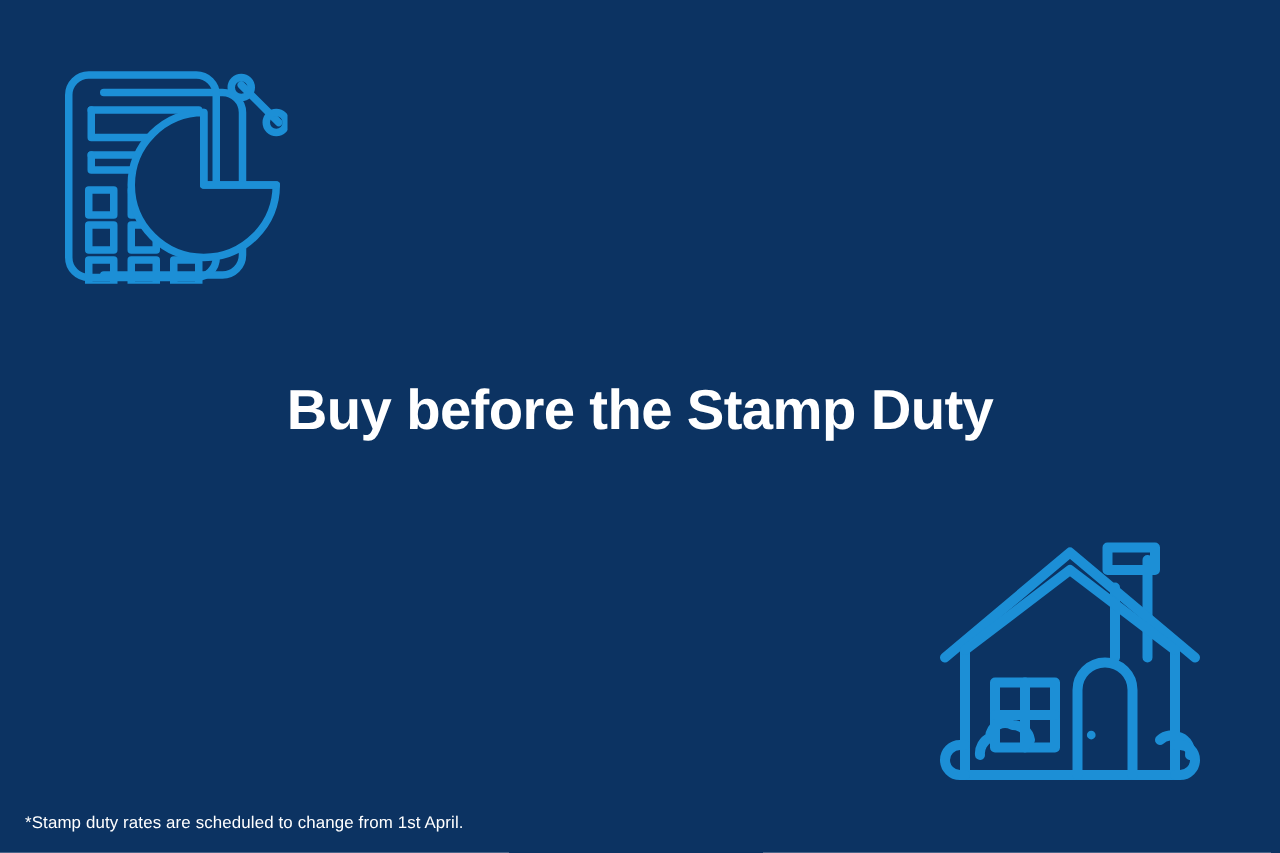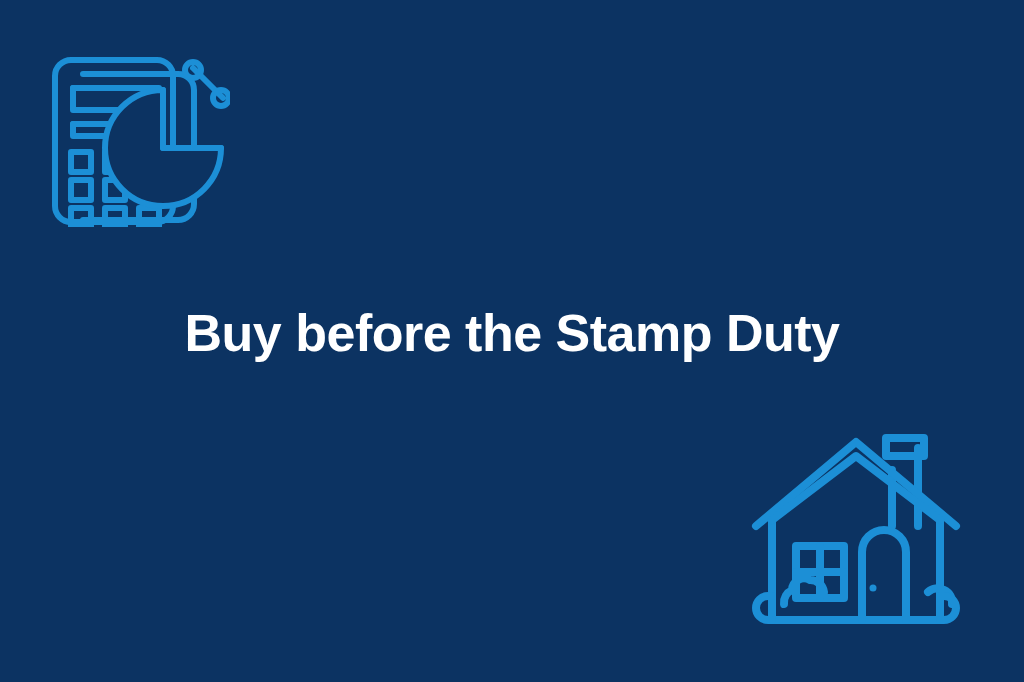--- a/index.html
+++ b/index.html
@@ -32,21 +32,21 @@
   
   #headline {
     position: absolute;
     left: 0;
     top: 262px;
     width: 1024px;
     text-align: center;
     color: #FFFFFF;
     font-family: "Liberation Sans", sans-serif;
     font-weight: bold;
-    font-size: 52px;
+    font-size: 45px;
     line-height: 72px;
     letter-spacing: -0.5px;
   }
   #headline .hl-line {
     display: block;
     white-space: nowrap;
   }
 
   
   #house-icon {
@@ -132,14 +132,15 @@
       <path d="M78 122 v52 M54 148 h48"></path>
 
       <path d="M120 196 v-68 a22 22 0 0 1 44 0 v68"></path>
       <circle cx="131" cy="164" r="3.5" fill="#1C8FD6" stroke="none"></circle>
 
       <path d="M30 196 h-4 a12 12 0 0 1 0 -24 h4"></path>
       <path d="M198 196 h4 a12 12 0 0 0 0 -24 h-4"></path>
     </svg>
   </div>
 
+  <div id="footnote">*Stamp duty rates are scheduled to change from 1st April.</div>
 
 </div>
 
 </body></html>

